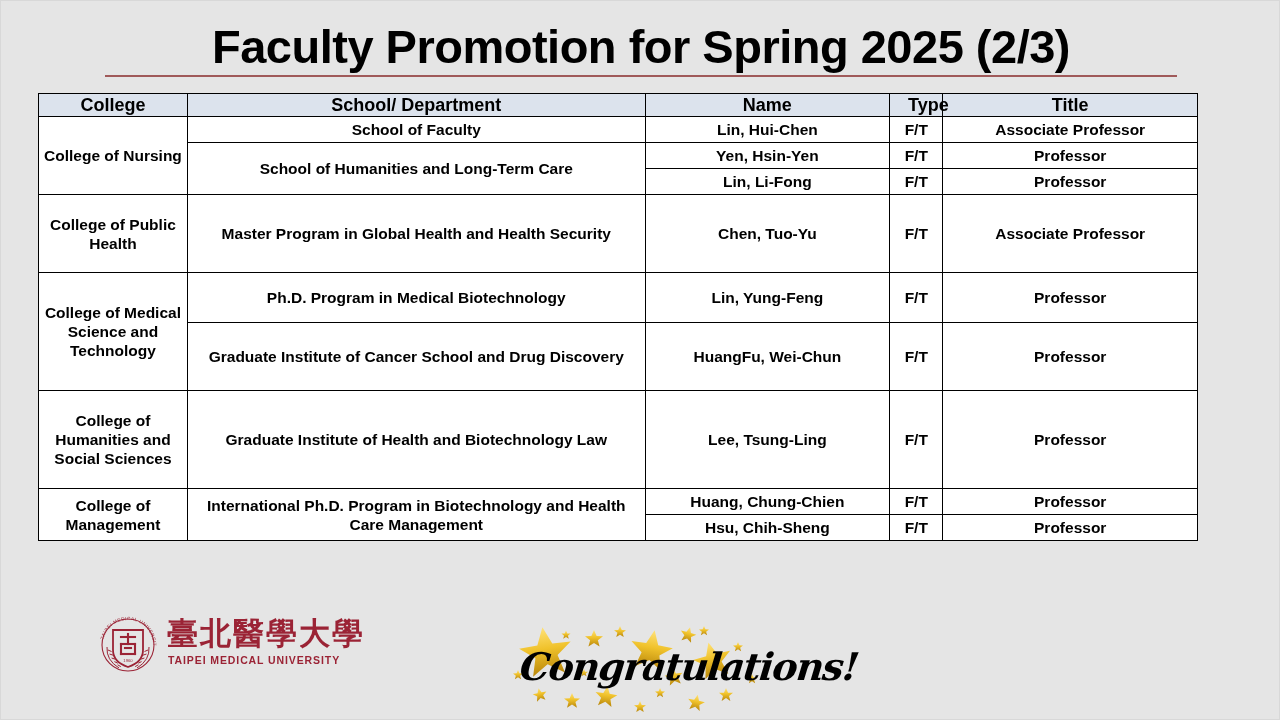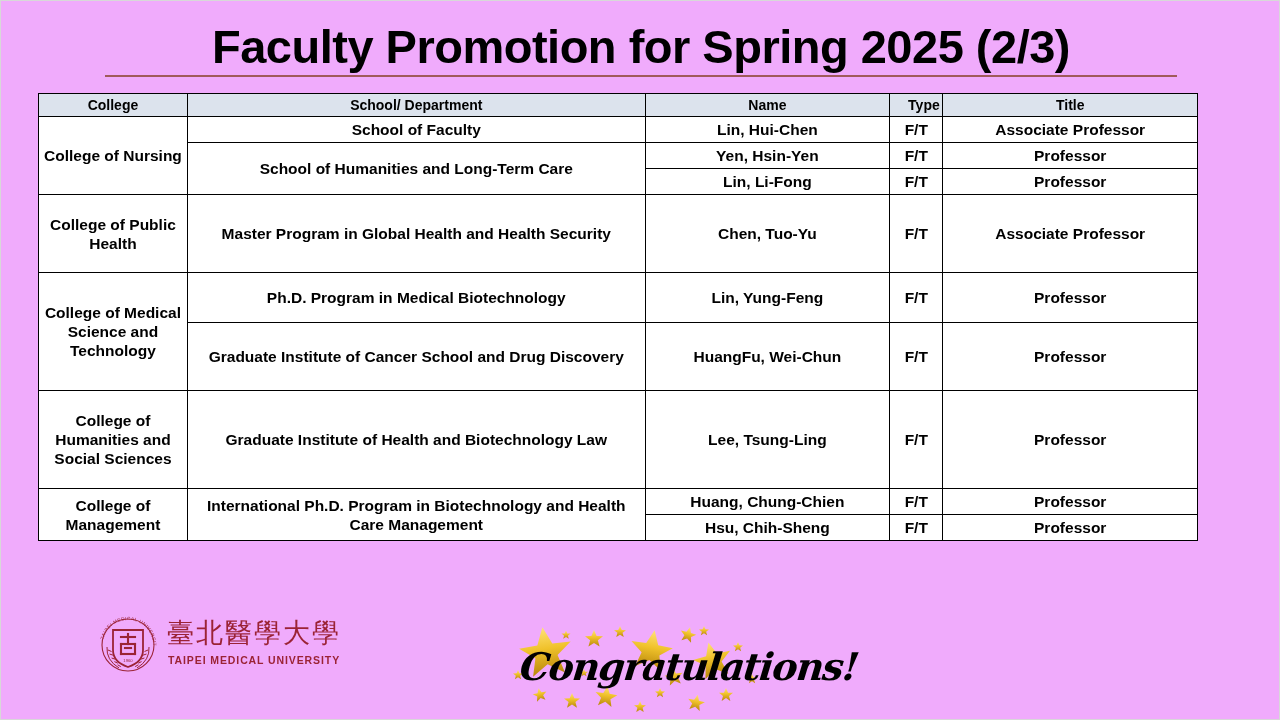--- a/index.html
+++ b/index.html
@@ -10,21 +10,21 @@
   body {
     width: 1280px;
     height: 720px;
     overflow: hidden;
     font-family: "Liberation Sans", sans-serif;
   }
   #slide {
     position: relative;
     width: 1280px;
     height: 720px;
-    background: #f0abfc;
+    background: #e5e5e5;
     box-sizing: border-box;
     border: 1px solid #d8d8d8;
   }
 
   
   #title-block {
     position: absolute;
     left: 104px;
     top: 18px;
     width: 1072px;
@@ -65,21 +65,21 @@
     vertical-align: middle;
     font-family: "Liberation Sans", sans-serif;
     font-weight: bold;
     font-size: 15.5px;
     line-height: 19px;
     color: #000000;
     background: #ffffff;
   }
   #promo-table thead th {
     background: #dce3ed;
-    font-size: 14px;
+    font-size: 18px;
     height: 20px;
     padding: 1px 18px;
   }
   .col-college   { width: 148px; }
   .col-dept      { width: 455px; }
   .col-name      { width: 243px; }
   .col-type      { width: 53px;  }
   .col-title     { width: 253px; }
 
   td.name-cell {
@@ -104,22 +104,22 @@
     left: 0;
     top: 0;
     width: 62px;
     height: 62px;
   }
   #logo-cn {
     position: absolute;
     left: 70px;
     top: 2px;
     font-family: "DejaVu Sans", sans-serif;
-    font-size: 27px;
-    font-weight: normal;
+    font-size: 31px;
+    font-weight: bold;
     color: #9b2335;
     letter-spacing: 2px;
     line-height: 34px;
     white-space: nowrap;
   }
   #logo-en {
     position: absolute;
     left: 71px;
     top: 40px;
     font-family: "Liberation Sans", sans-serif;

